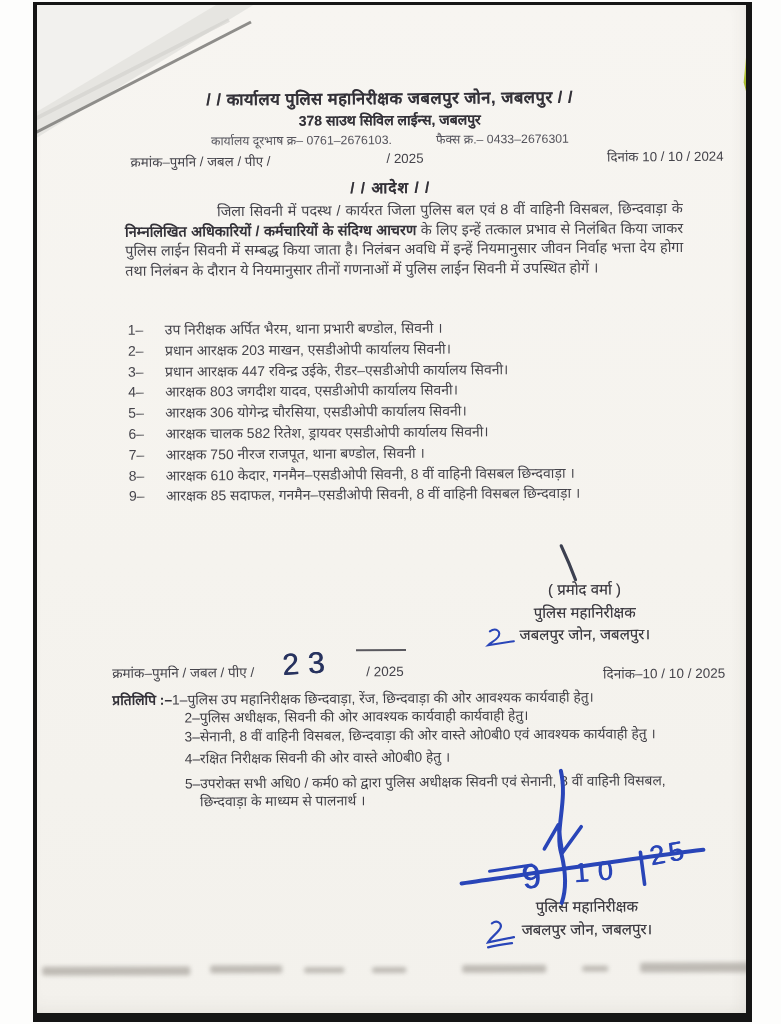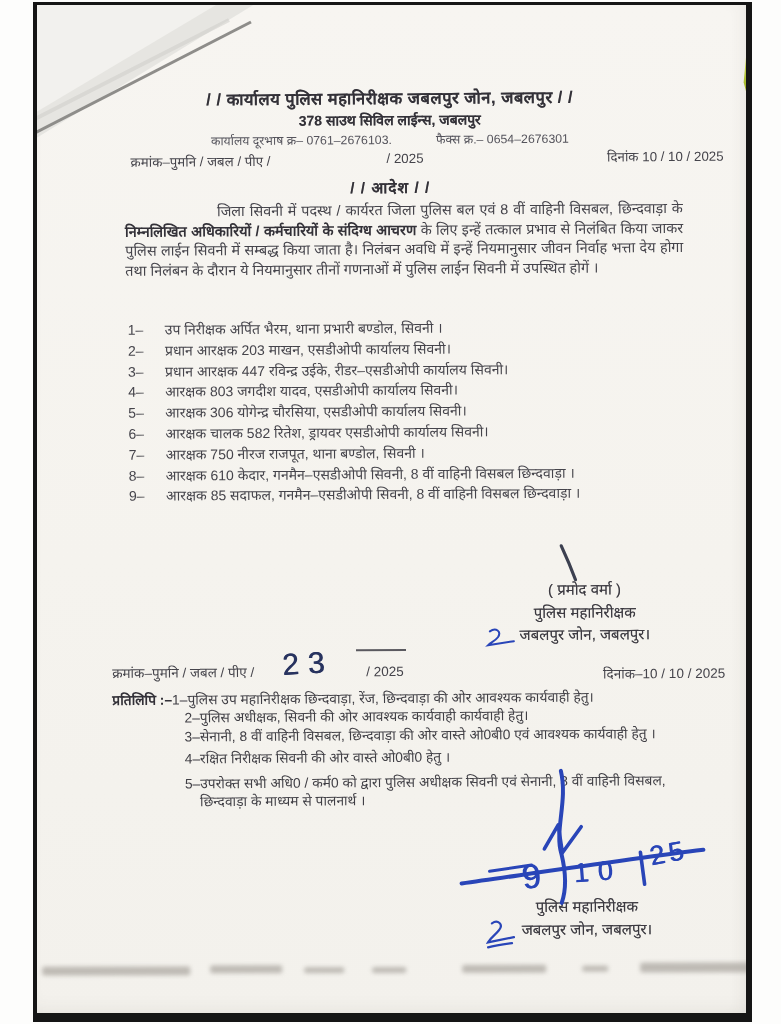--- a/index.html
+++ b/index.html
@@ -93,26 +93,26 @@
     </svg>
 
     <div class="sliver"></div>
 
     <div class="content">
 
       <div class="abs ctr b soft l-office">/ / कार्यालय पुलिस महानिरीक्षक जबलपुर जोन, जबलपुर / /</div>
       <div class="abs ctr b soft l-address">378 साउथ सिविल लाईन्स, जबलपुर</div>
       <div class="abs l-phones">
         <span>कार्यालय दूरभाष क्र– 0761–2676103.</span>
-        <span>फैक्स क्र.– 0654–2676301</span>
+        <span>फैक्स क्र.– 0433–2676301</span>
       </div>
       <div class="abs l-ref1">
         <span class="ref1-prefix">क्रमांक–पुमनि / जबल / पीए /</span>
         <span class="ref1-year">/ 2025</span>
-        <span class="ref1-date">दिनांक 10 / 10 / 2025</span>
+        <span class="ref1-date">दिनांक 10 / 10 / 2024</span>
       </div>
       <div class="abs ctr b soft l-order">/ / आदेश / /</div>
 
       <div class="abs para"><span>जिला सिवनी में पदस्थ / कार्यरत जिला पुलिस बल एवं 8 वीं वाहिनी विसबल, छिन्दवाड़ा के </span><span class="b">निम्नलिखित अधिकारियों / कर्मचारियों के संदिग्ध आचरण</span><span> के लिए इन्हें तत्काल प्रभाव से निलंबित किया जाकर पुलिस लाईन सिवनी में सम्बद्ध किया जाता है। निलंबन अवधि में इन्हें नियमानुसार जीवन निर्वाह भत्ता देय होगा तथा निलंबन के दौरान ये नियमानुसार तीनों गणनाओं में पुलिस लाईन सिवनी में उपस्थित होगें ।</span></div>
 
       <div class="abs officers">
         <div class="orow">
             <span class="onum">1–</span>
             <span>उप निरीक्षक अर्पित भैरम, थाना प्रभारी बण्डोल, सिवनी ।</span>
           </div>

